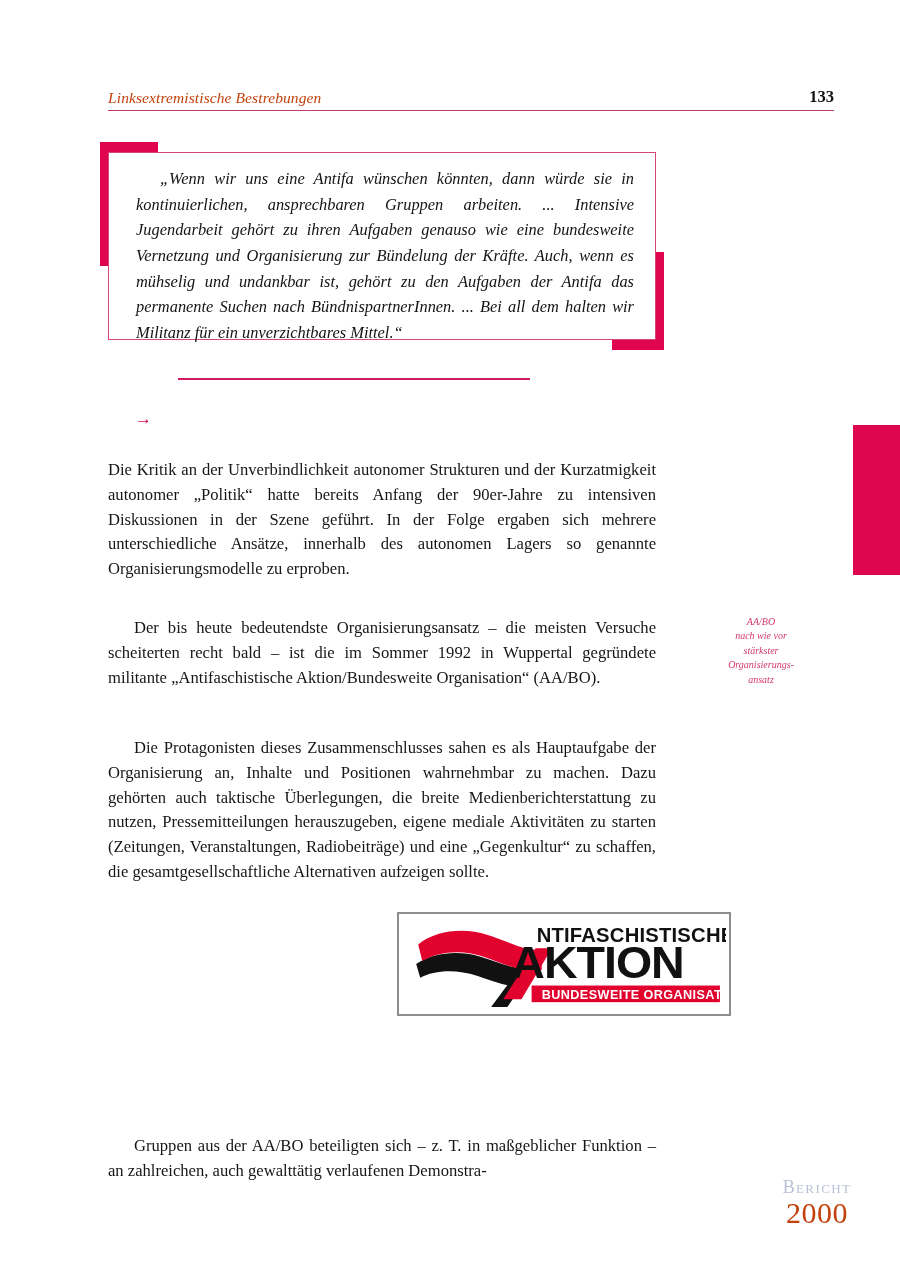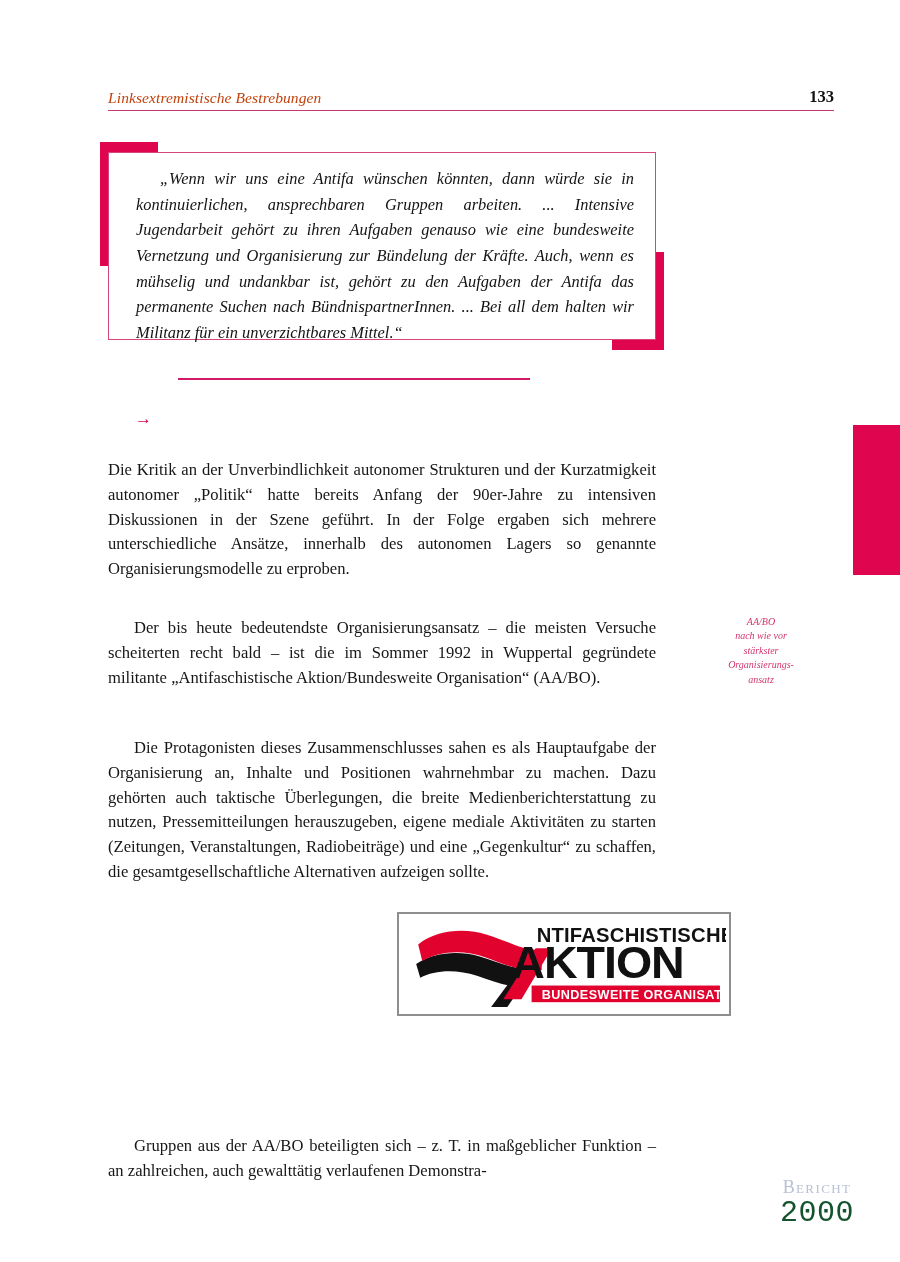--- a/index.html
+++ b/index.html
@@ -209,24 +209,23 @@
   }
   .footer-bericht {
     font-size: 18px;
     letter-spacing: 1.4px;
     color: #b9c0d6;
     font-variant: small-caps;
     text-transform: capitalize;
   }
   .footer-year {
     font-size: 30px;
-    color: #14532d;
+    color: #c2410c;
     letter-spacing: 0.5px;
     margin-top: 2px;
-    font-family: Liberation Mono, monospace;
   }
 </style>
 </head>
 <body>
 
 <div class="page">
 
   <div class="header">
     <div class="header-title">Linksextremistische Bestrebungen</div>
     <div class="header-pageno">133</div>

